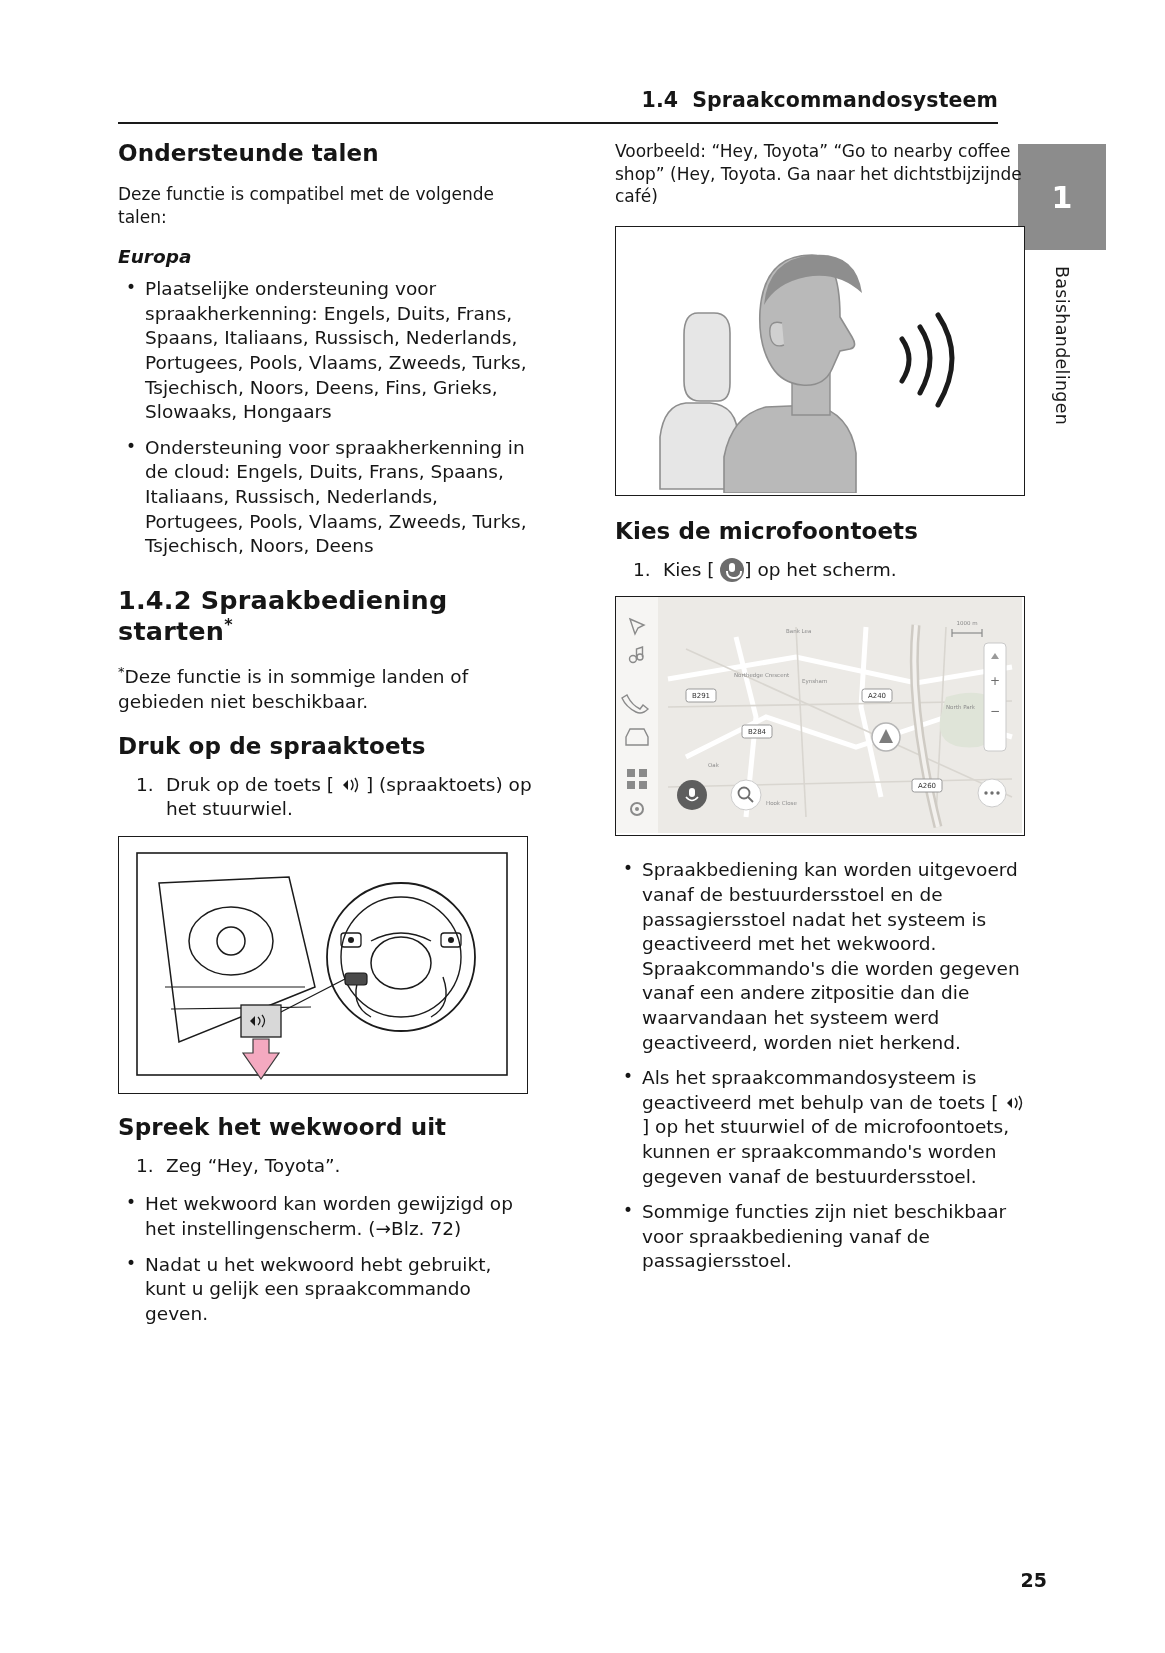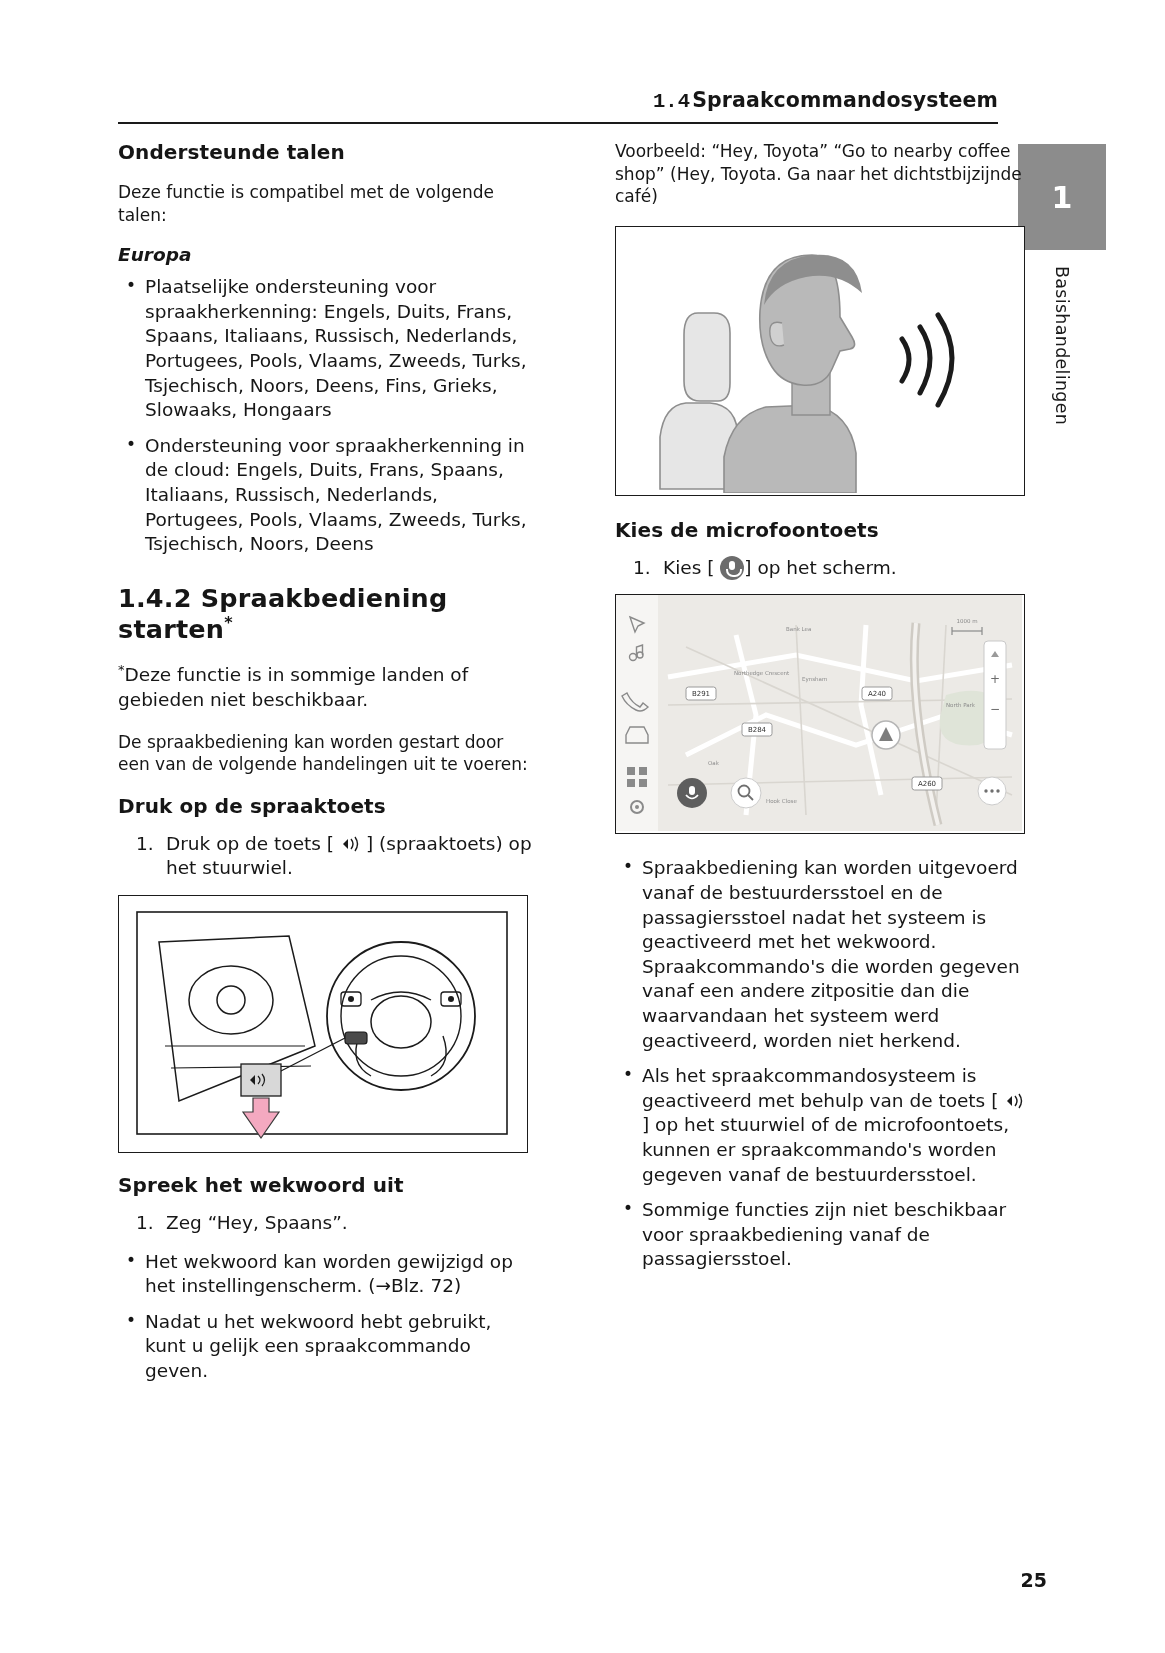--- a/index.html
+++ b/index.html
@@ -24,21 +24,21 @@
   .header {
     position: absolute;
     left: 118px;
     top: 88px;
     width: 880px;
     text-align: right;
     font-size: 20.5px;
     font-weight: bold;
     letter-spacing: .1px;
   }
-  .header .sec-num { margin-right: 2px; font-family: Liberation Mono, monospace; }
+  .header .sec-num { margin-right: 14px; }
   .header-rule {
     position: absolute;
     left: 118px;
     top: 122px;
     width: 880px;
     height: 2px;
     background: #1a1a1a;
   }
 
   
@@ -81,21 +81,21 @@
     width: 420px;
   }
   .col-right {
     position: absolute;
     left: 615px;
     top: 140px;
     width: 420px;
   }
 
   h3.sub {
-    font-size: 20px;
+    font-size: 23px;
     font-weight: bold;
     margin: 0 0 17px 0;
     letter-spacing: .1px;
   }
   h3.sub.tight { margin-bottom: 14px; }
   p.body {
     font-size: 17px;
     line-height: 1.33;
     margin: 0 0 18px 0;
   }
@@ -258,21 +258,20 @@
       <li>Ondersteuning voor spraakherkenning in de cloud: Engels, Duits, Frans, Spaans, Italiaans, Russisch, Nederlands, Portugees, Pools, Vlaams, Zweeds, Turks, Tsjechisch, Noors, Deens</li>
     </ul>
 
     <h2 class="chapter">
       <span>1.4.2</span>
       <span>Spraakbediening starten</span><sup>*</sup>
     </h2>
 
     <p class="footnote"><sup>*</sup><span>Deze functie is in sommige landen of gebieden niet beschikbaar.</span></p>
 
-    <p class="body">De spraakbediening kan worden gestart door een van de volgende handelingen uit te voeren:</p>
 
     <h3 class="sub tight">Druk op de spraaktoets</h3>
 
     <ol class="numlist">
       <li>
         <span class="num">1.</span><span>Druk op de toets [</span>
         <span class="key-icon">
           <svg width="26" height="20" viewBox="0 0 26 20">
             <path d="M3 10 L8 5 L8 15 Z" fill="#1b1b1b"></path>
             <path d="M11 5 Q15 10 11 15" stroke="#1b1b1b" stroke-width="1.4" fill="none"></path>
@@ -315,21 +314,21 @@
         </g>
 
         <path d="M142 242 L124 216 L134 216 L134 202 L150 202 L150 216 L160 216 Z" fill="#f4a9c0" stroke="#3a3a3a" stroke-width="1.2"></path>
       </svg>
     </div>
 
     <h3 class="sub tight">Spreek het wekwoord uit</h3>
 
     <ol class="numlist">
       <li>
-        <span class="num">1.</span><span>Zeg “Hey, Spaans”.</span>
+        <span class="num">1.</span><span>Zeg “Hey, Toyota”.</span>
       </li>
     </ol>
 
     <ul class="bullets">
       <li>Het wekwoord kan worden gewijzigd op het instellingenscherm. (→Blz. 72)</li>
       <li>Nadat u het wekwoord hebt gebruikt, kunt u gelijk een spraakcommando geven.</li>
     </ul>
   </div>
 
   <div class="col-right">

